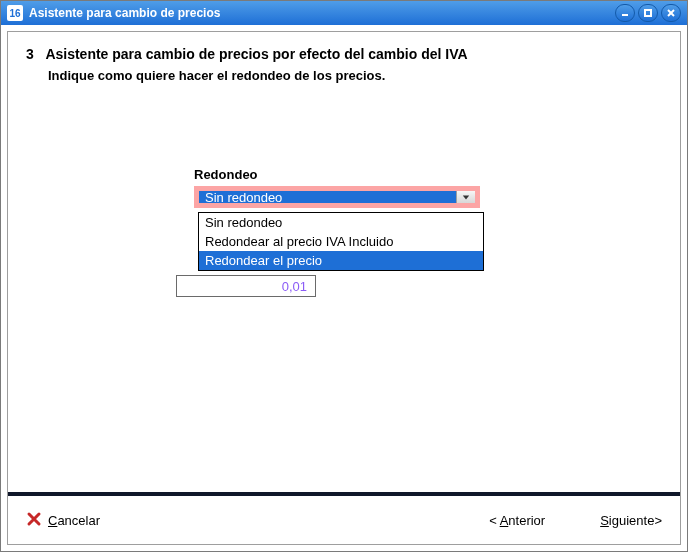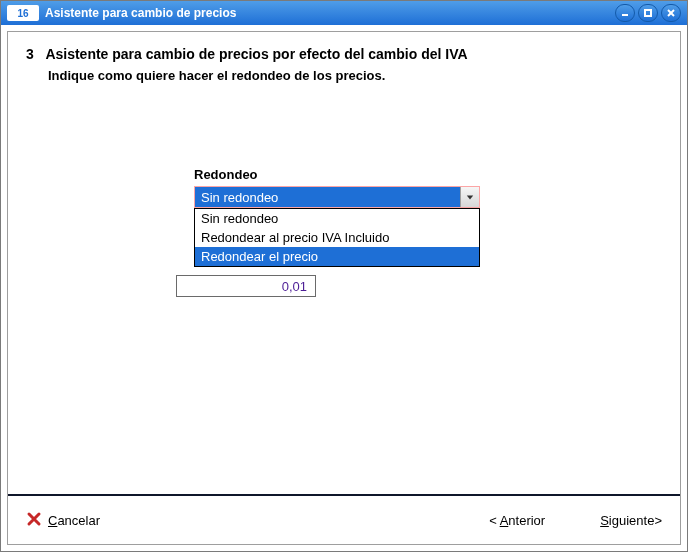--- a/index.html
+++ b/index.html
@@ -8,21 +8,21 @@
     width:688px;height:552px;background:#fff;display:flex;flex-direction:column;
     border:1px solid #7a7a7a;box-sizing:border-box;position:relative;
   }
   
   .titlebar{
     height:24px;display:flex;align-items:center;
     background:linear-gradient(to bottom,#4f9de8,#1e6fd6);
     color:#fff;font-weight:bold;padding:0 6px;gap:6px;font-size:12px;
   }
   .titlebar .app-icon{
-    width:32px;height:16px;background:#fff;border-radius:2px;display:flex;
+    width:16px;height:16px;background:#fff;border-radius:2px;display:flex;
     align-items:center;justify-content:center;color:#1e6fd6;font-size:10px;font-weight:bold;
   }
   .titlebar .title{flex:1;}
   .win-controls{display:flex;gap:3px;}
   .win-btn{
     width:18px;height:16px;border-radius:9px;background:linear-gradient(to bottom,#4f9de8,#1e6fd6);
     border:1px solid #135aaa;display:flex;align-items:center;justify-content:center;cursor:pointer;
   }
   .win-btn svg{width:10px;height:10px;fill:none;stroke:#fff;stroke-width:2;}
   
@@ -31,43 +31,43 @@
     background:#fff;box-sizing:border-box;
   }
   .header-area{padding:14px 18px 22px 18px;}
   .step-line{font-weight:bold;font-size:14px;}
   .step-num{display:inline-block;width:16px;}
   .sub-line{font-weight:bold;font-size:13px;margin:6px 0 0 22px;}
   .content{flex:1;position:relative;}
   .field-block{position:absolute;left:186px;top:62px;}
   .field-label{font-weight:bold;margin-bottom:4px;}
   .combo{
-    width:286px;height:22px;border:1px solid #fca5a5;display:flex;align-items:center;
+    width:286px;height:22px;border:5px solid #fca5a5;display:flex;align-items:center;
     background:#1e6fd6;color:#fff;position:relative;box-sizing:border-box;
   }
   .combo .sel{flex:1;padding:0 6px;font-size:13px;}
   .combo .arrow{
     width:18px;height:100%;background:linear-gradient(to bottom,#f6f6f6,#d7d7d7);
     border-left:1px solid #9e9e9e;display:flex;align-items:center;justify-content:center;
   }
   .combo .arrow svg{width:8px;height:8px;fill:#333;}
   .dropdown{
     position:absolute;top:21px;left:-1px;width:286px;border:1px solid #000;
     background:#fff;z-index:5;box-sizing:border-box;
   }
   .dropdown .opt{padding:2px 6px;color:#000;white-space:nowrap;}
   .dropdown .opt.hl{background:#1e6fd6;color:#fff;}
   .small-value{
     position:absolute;left:168px;top:170px;width:140px;height:22px;
-    border:1px solid #6a6a6a;color:#4c1d95;display:flex;align-items:center;
+    border:1px solid #6a6a6a;color:#8b5cf6;display:flex;align-items:center;
     justify-content:flex-end;padding:0 8px;box-sizing:border-box;font-size:13px;
   }
   
   .footer{
-    border-top:2px solid #0f172a;height:48px;display:flex;align-items:center;
+    border-top:4px solid #0f172a;height:48px;display:flex;align-items:center;
     padding:0 18px;gap:24px;
   }
   .footer .spacer{flex:1;}
   .cancel-btn{display:flex;align-items:center;gap:6px;cursor:pointer;}
   .cancel-btn .x-icon svg{width:16px;height:16px;fill:#c62828;}
   .link-btn{cursor:pointer;margin-left:31px;}
   .ul{text-decoration:underline;}
 </style>
 </head>
 <body>

